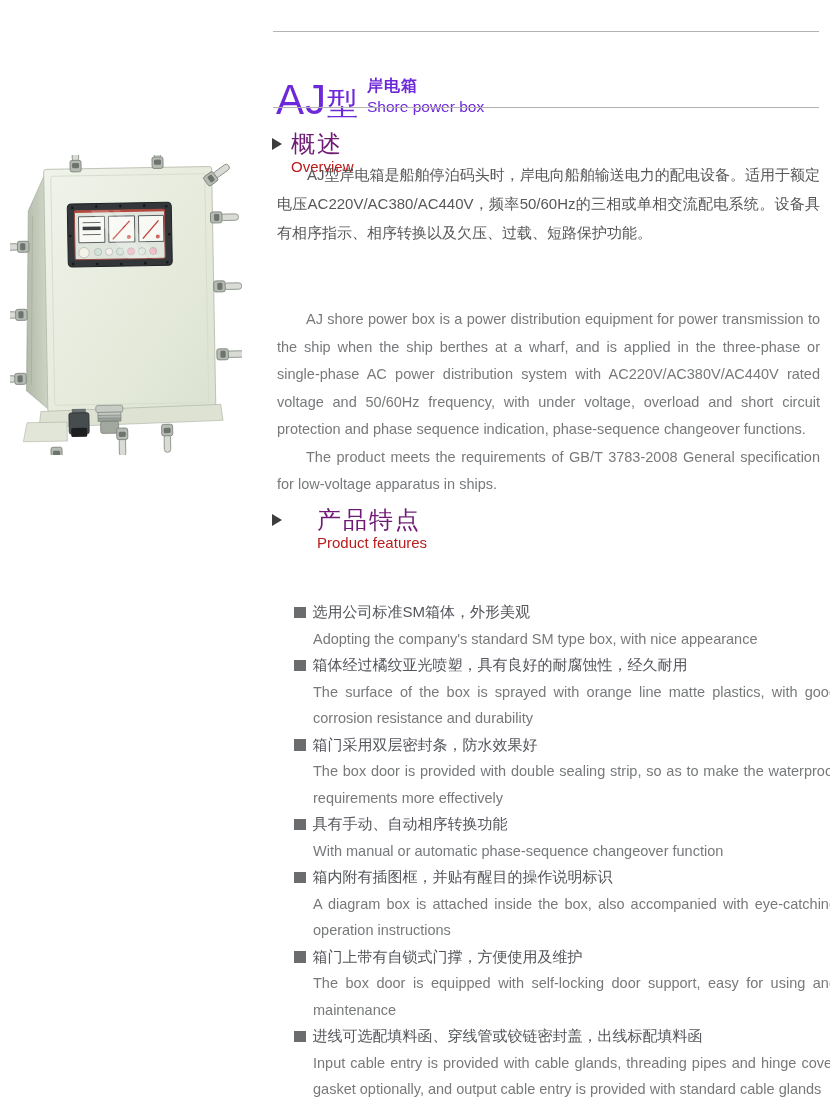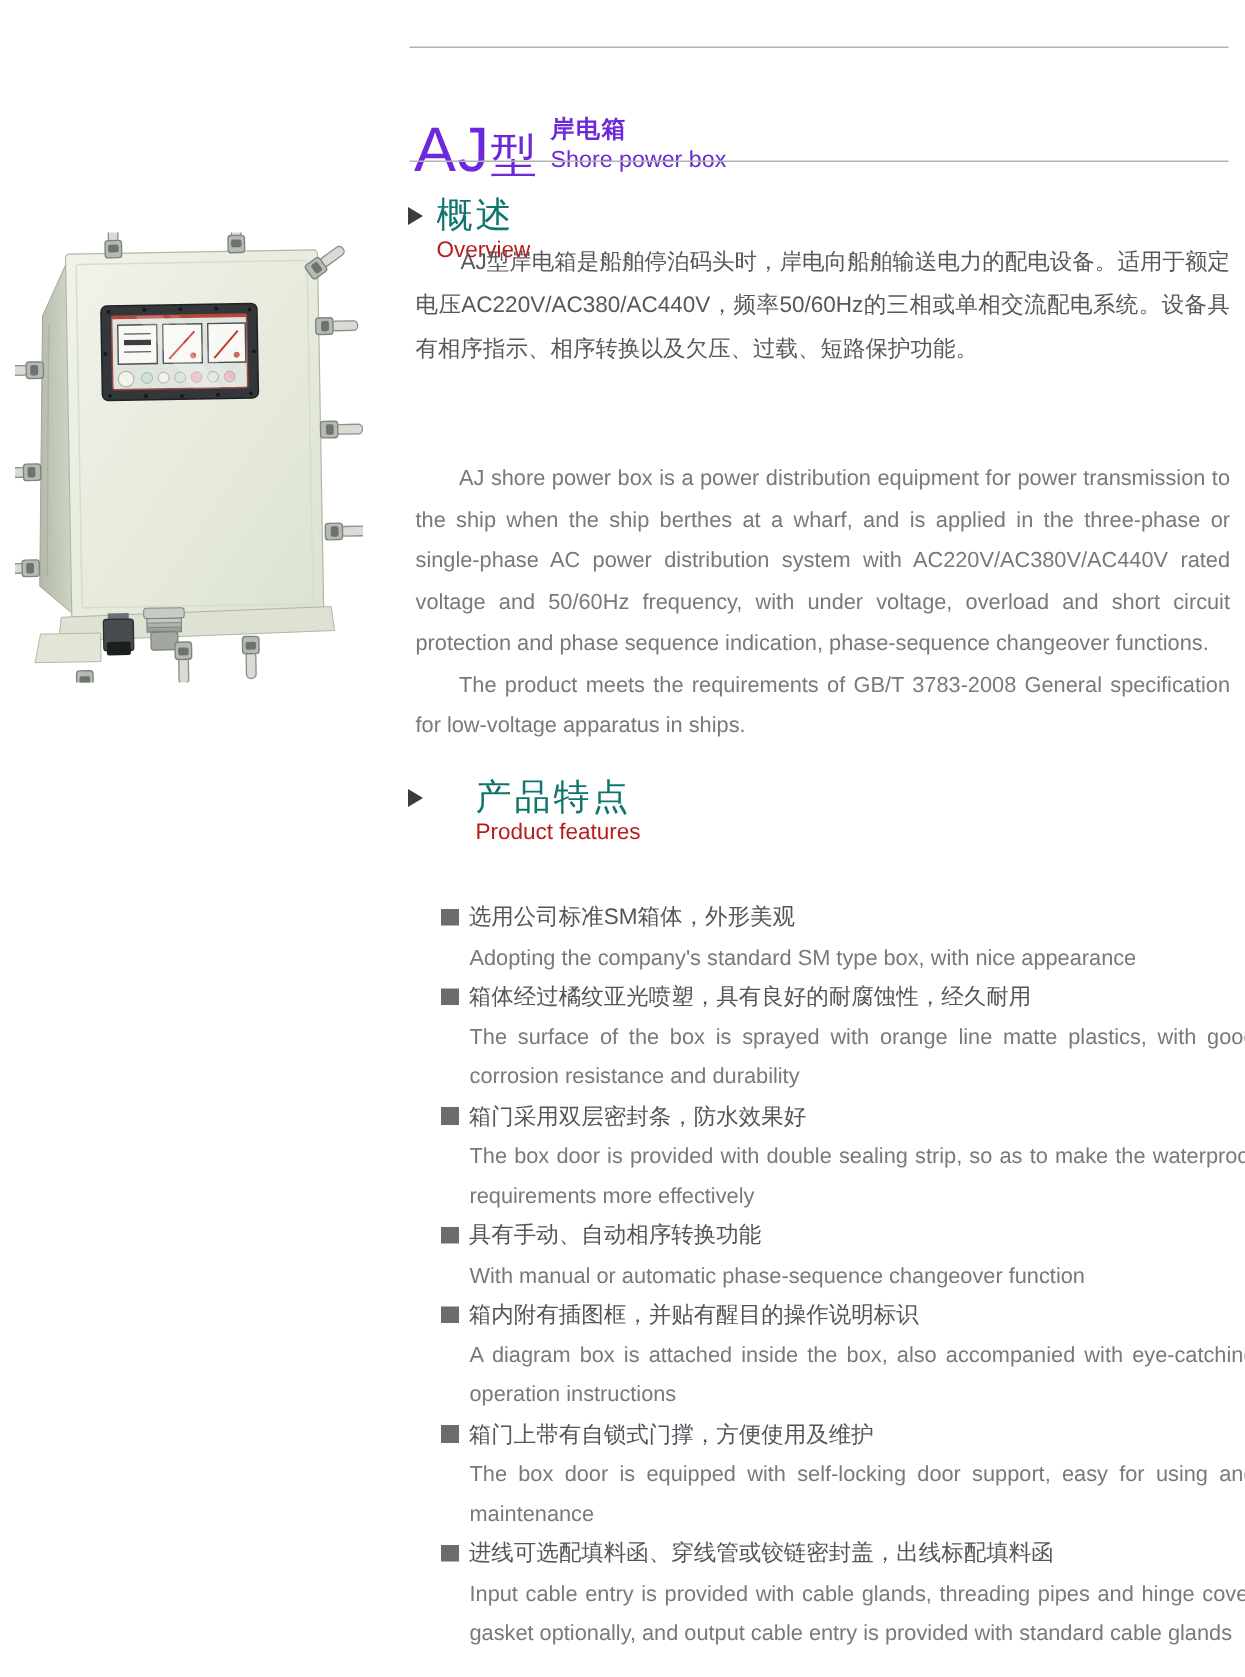--- a/index.html
+++ b/index.html
@@ -16,23 +16,23 @@
   .model{display:flex;align-items:baseline;line-height:0.85;}
   .model-latin{font-size:42px;letter-spacing:1px;}
   .model-cjk{font-size:31px;}
   .title-sub{display:flex;flex-direction:column;gap:1px;padding-bottom:2px;}
   .t-cn{font-size:16px;font-weight:bold;letter-spacing:1px;}
   .t-en{font-size:15.5px;}
 
   
   .sec-hdr{position:absolute;left:272px;display:flex;align-items:flex-start;gap:9px;}
   #hdr-overview{top:131px;}
-  #hdr-features{top:519px;gap:35px;}
+  #hdr-features{top:507px;gap:35px;}
   .tri{margin-top:7px;width:0;height:0;border-left:10px solid #3a3c3e;border-top:6.5px solid transparent;border-bottom:6.5px solid transparent;}
-  .hdr-cn{font-size:24px;color:#0f766e;letter-spacing:2px;line-height:26px;}
+  .hdr-cn{font-size:24px;color:#701a75;letter-spacing:2px;line-height:26px;}
   .hdr-en{font-size:15px;color:#b91c1c;line-height:19px;}
 
   
   .ov-cn{position:absolute;left:277px;top:160px;width:543px;font-size:15px;line-height:29px;color:#595757;text-align:justify;}
   .ov-cn p{margin:0;text-indent:2em;}
   .ov-en{position:absolute;left:277px;top:306px;width:543px;font-size:14.5px;line-height:27.5px;color:#77797b;text-align:justify;}
   .ov-en p{margin:0;text-indent:2em;}
 
   
   .features{position:absolute;left:294px;top:599px;width:543px;}

